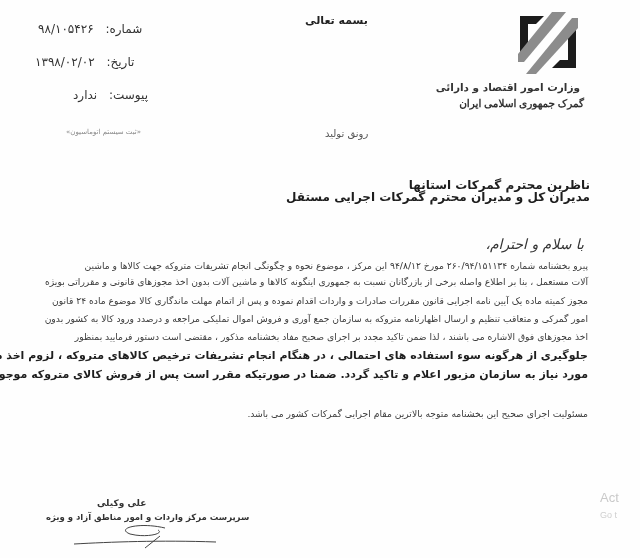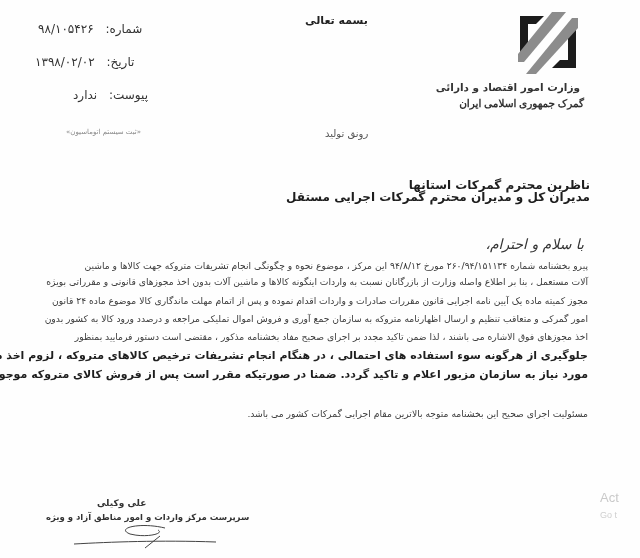--- a/index.html
+++ b/index.html
@@ -73,21 +73,21 @@
     <span>ندارد</span>
   </div>
   <div class="abs rtl stamp-note">«ثبت سیستم اتوماسیون»</div>
 
   <div class="abs rtl addressee addr-1">ناظرین محترم گمرکات استانها</div>
   <div class="abs rtl addressee addr-2">مدیران کل و مدیران محترم گمرکات اجرایی مستقل</div>
 
   <div class="abs rtl salutation">با سلام و احترام،</div>
 
   <div class="abs rtl body-line" style="top:260px">پیرو بخشنامه شماره ۲۶۰/۹۴/۱۵۱۱۳۴ مورخ ۹۴/۸/۱۲ این مرکز ، موضوع نحوه و چگونگی انجام تشریفات متروکه جهت کالاها و ماشین</div>
-  <div class="abs rtl body-line" style="top:276px">آلات مستعمل ، بنا بر اطلاع واصله وزارت از بازرگانان نسبت به واردات اینگونه کالاها و ماشین آلات بدون اخذ مجوزهای قانونی و مقرراتی بویژه</div>
+  <div class="abs rtl body-line" style="top:276px">آلات مستعمل ، بنا بر اطلاع واصله برخی از بازرگانان نسبت به جمهوری اینگونه کالاها و ماشین آلات بدون اخذ مجوزهای قانونی و مقرراتی بویژه</div>
   <div class="abs rtl body-line" style="top:295px">مجوز کمیته ماده یک آیین نامه اجرایی قانون مقررات صادرات و واردات اقدام نموده و پس از اتمام مهلت ماندگاری کالا موضوع ماده ۲۴ قانون</div>
   <div class="abs rtl body-line" style="top:313px">امور گمرکی و متعاقب تنظیم و ارسال اظهارنامه متروکه به سازمان جمع آوری و فروش اموال تملیکی مراجعه و درصدد ورود کالا به کشور بدون</div>
   <div class="abs rtl body-line" style="top:331px">اخذ مجوزهای فوق الاشاره می باشند ، لذا ضمن تاکید مجدد بر اجرای صحیح مفاد بخشنامه مذکور ، مقتضی است دستور فرمایید بمنظور</div>
   <div class="abs rtl body-line bold" style="top:349px">جلوگیری از هرگونه سوء استفاده های احتمالی ، در هنگام انجام تشریفات ترخیص کالاهای متروکه ، لزوم اخذ مجوزهای</div>
   <div class="abs rtl body-line bold" style="top:368px">مورد نیاز به سازمان مزبور اعلام و تاکید گردد. ضمنا در صورتیکه مقرر است پس از فروش کالای متروکه موجود در اماکن گمرکی ،</div>
   <div class="abs rtl body-line" style="top:408px">مسئولیت اجرای صحیح این بخشنامه متوجه بالاترین مقام اجرایی گمرکات کشور می باشد.</div>
 
   <div class="abs rtl sig-name">علی وکیلی</div>
   <div class="abs rtl sig-title">سرپرست مرکز واردات و امور مناطق آزاد و ویژه</div>
   <svg class="signature" viewBox="0 0 150 28">

